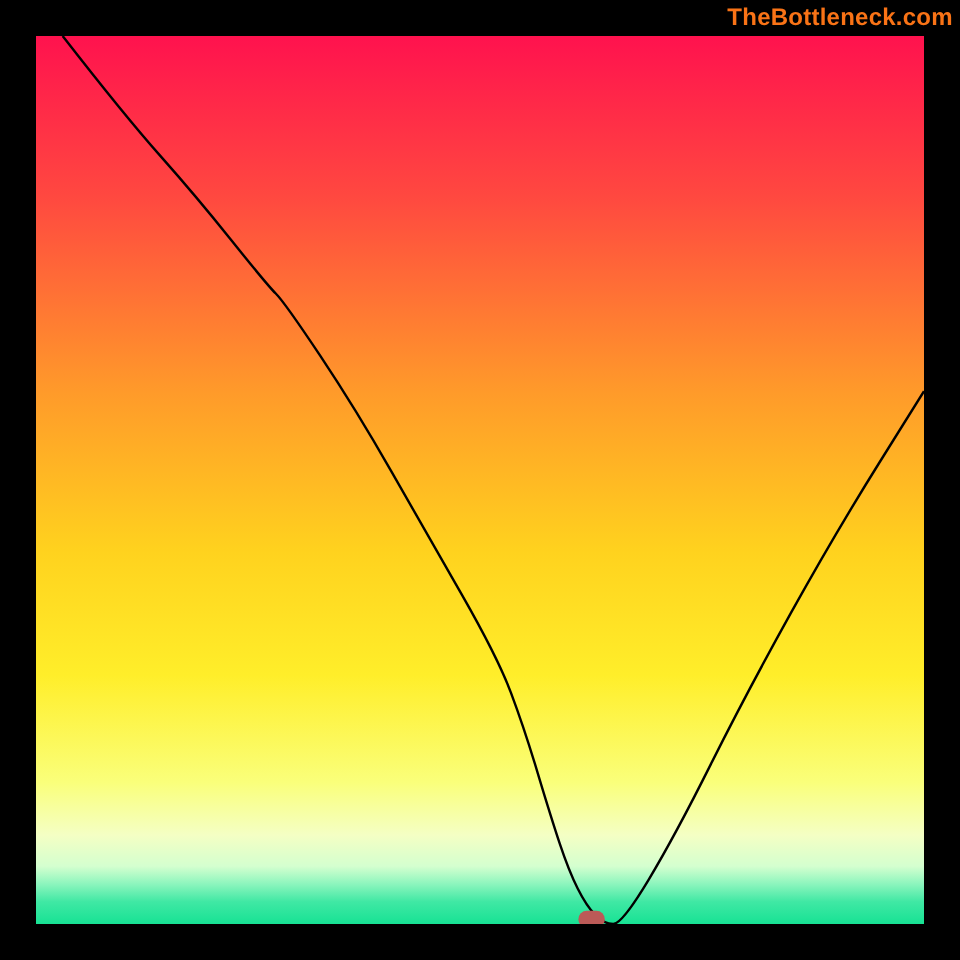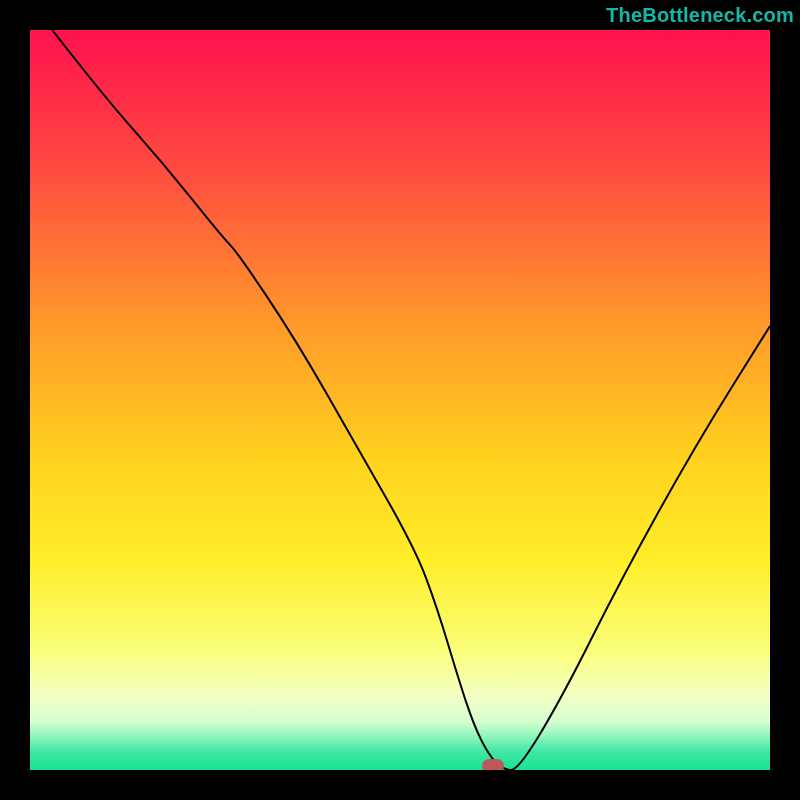--- a/index.html
+++ b/index.html
@@ -14,21 +14,21 @@
   .frame {
     position: relative;
     width: 800px;
     height: 800px;
     background: #000;
   }
   .watermark {
     position: absolute;
     top: 4px;
     right: 6px;
-    color: #14b8a6;
+    color: #f97316;
     font-size: 20px;
     font-weight: 600;
     letter-spacing: 0.2px;
     z-index: 10;
   }
   .plot {
     position: absolute;
     left: 30px;
     top: 30px;
     width: 740px;

